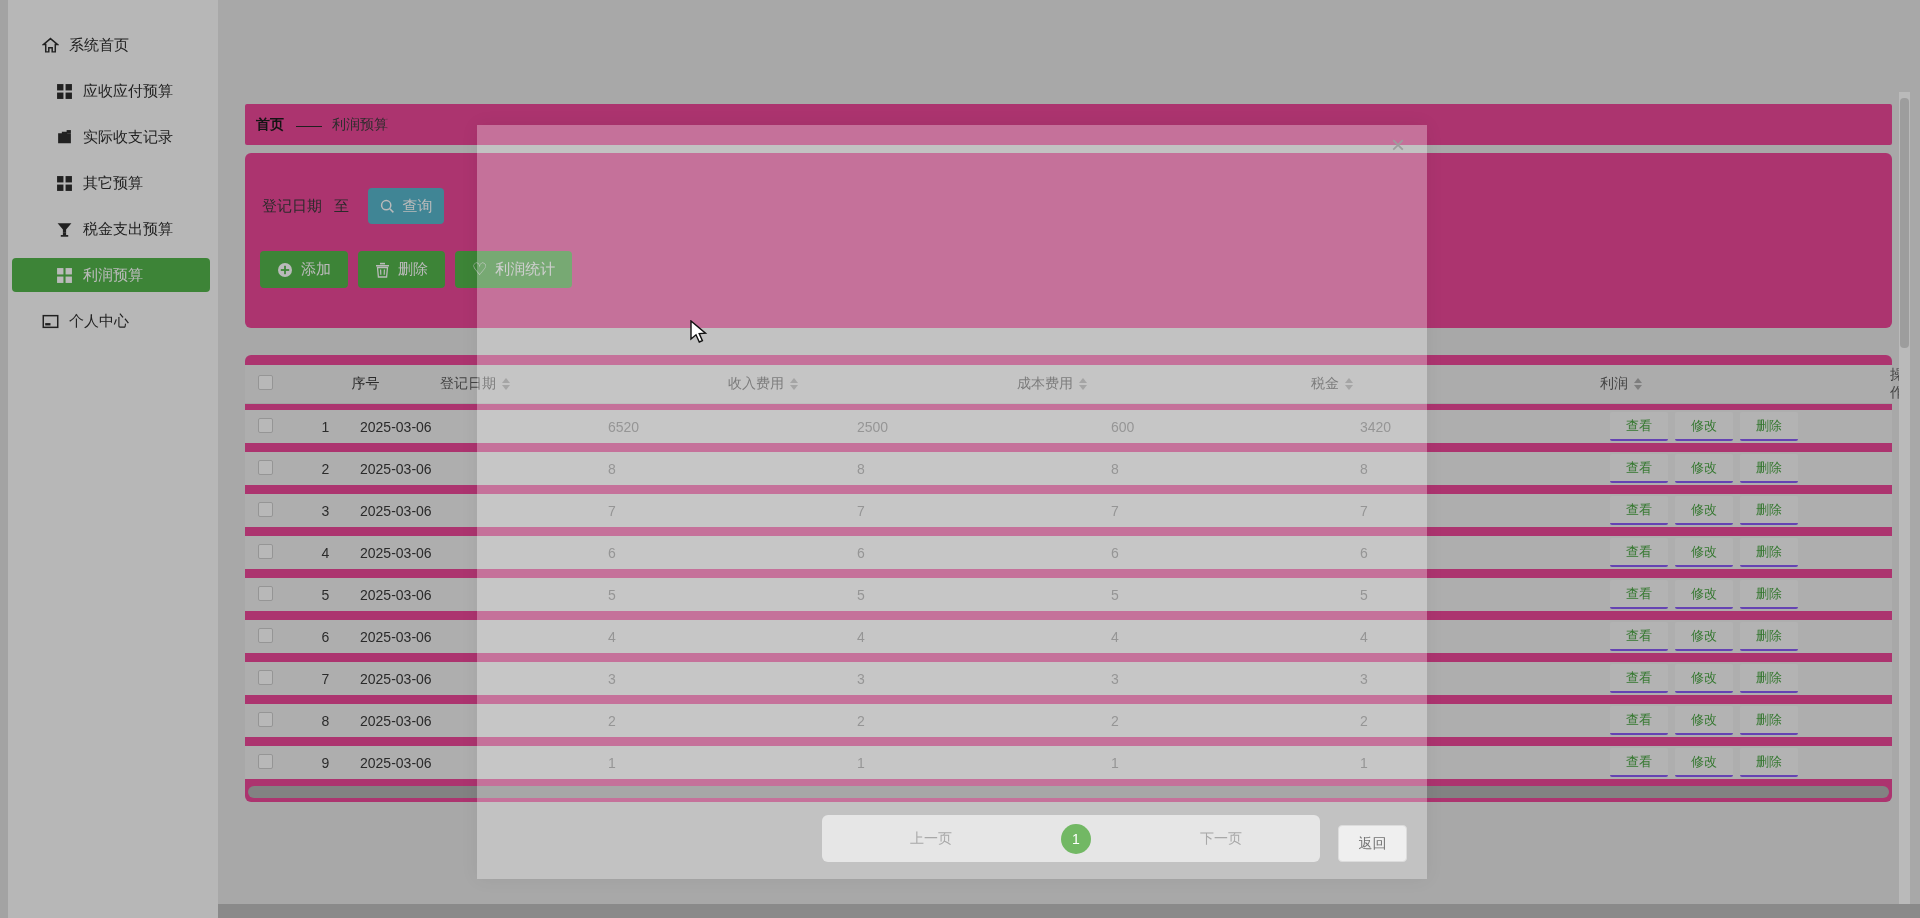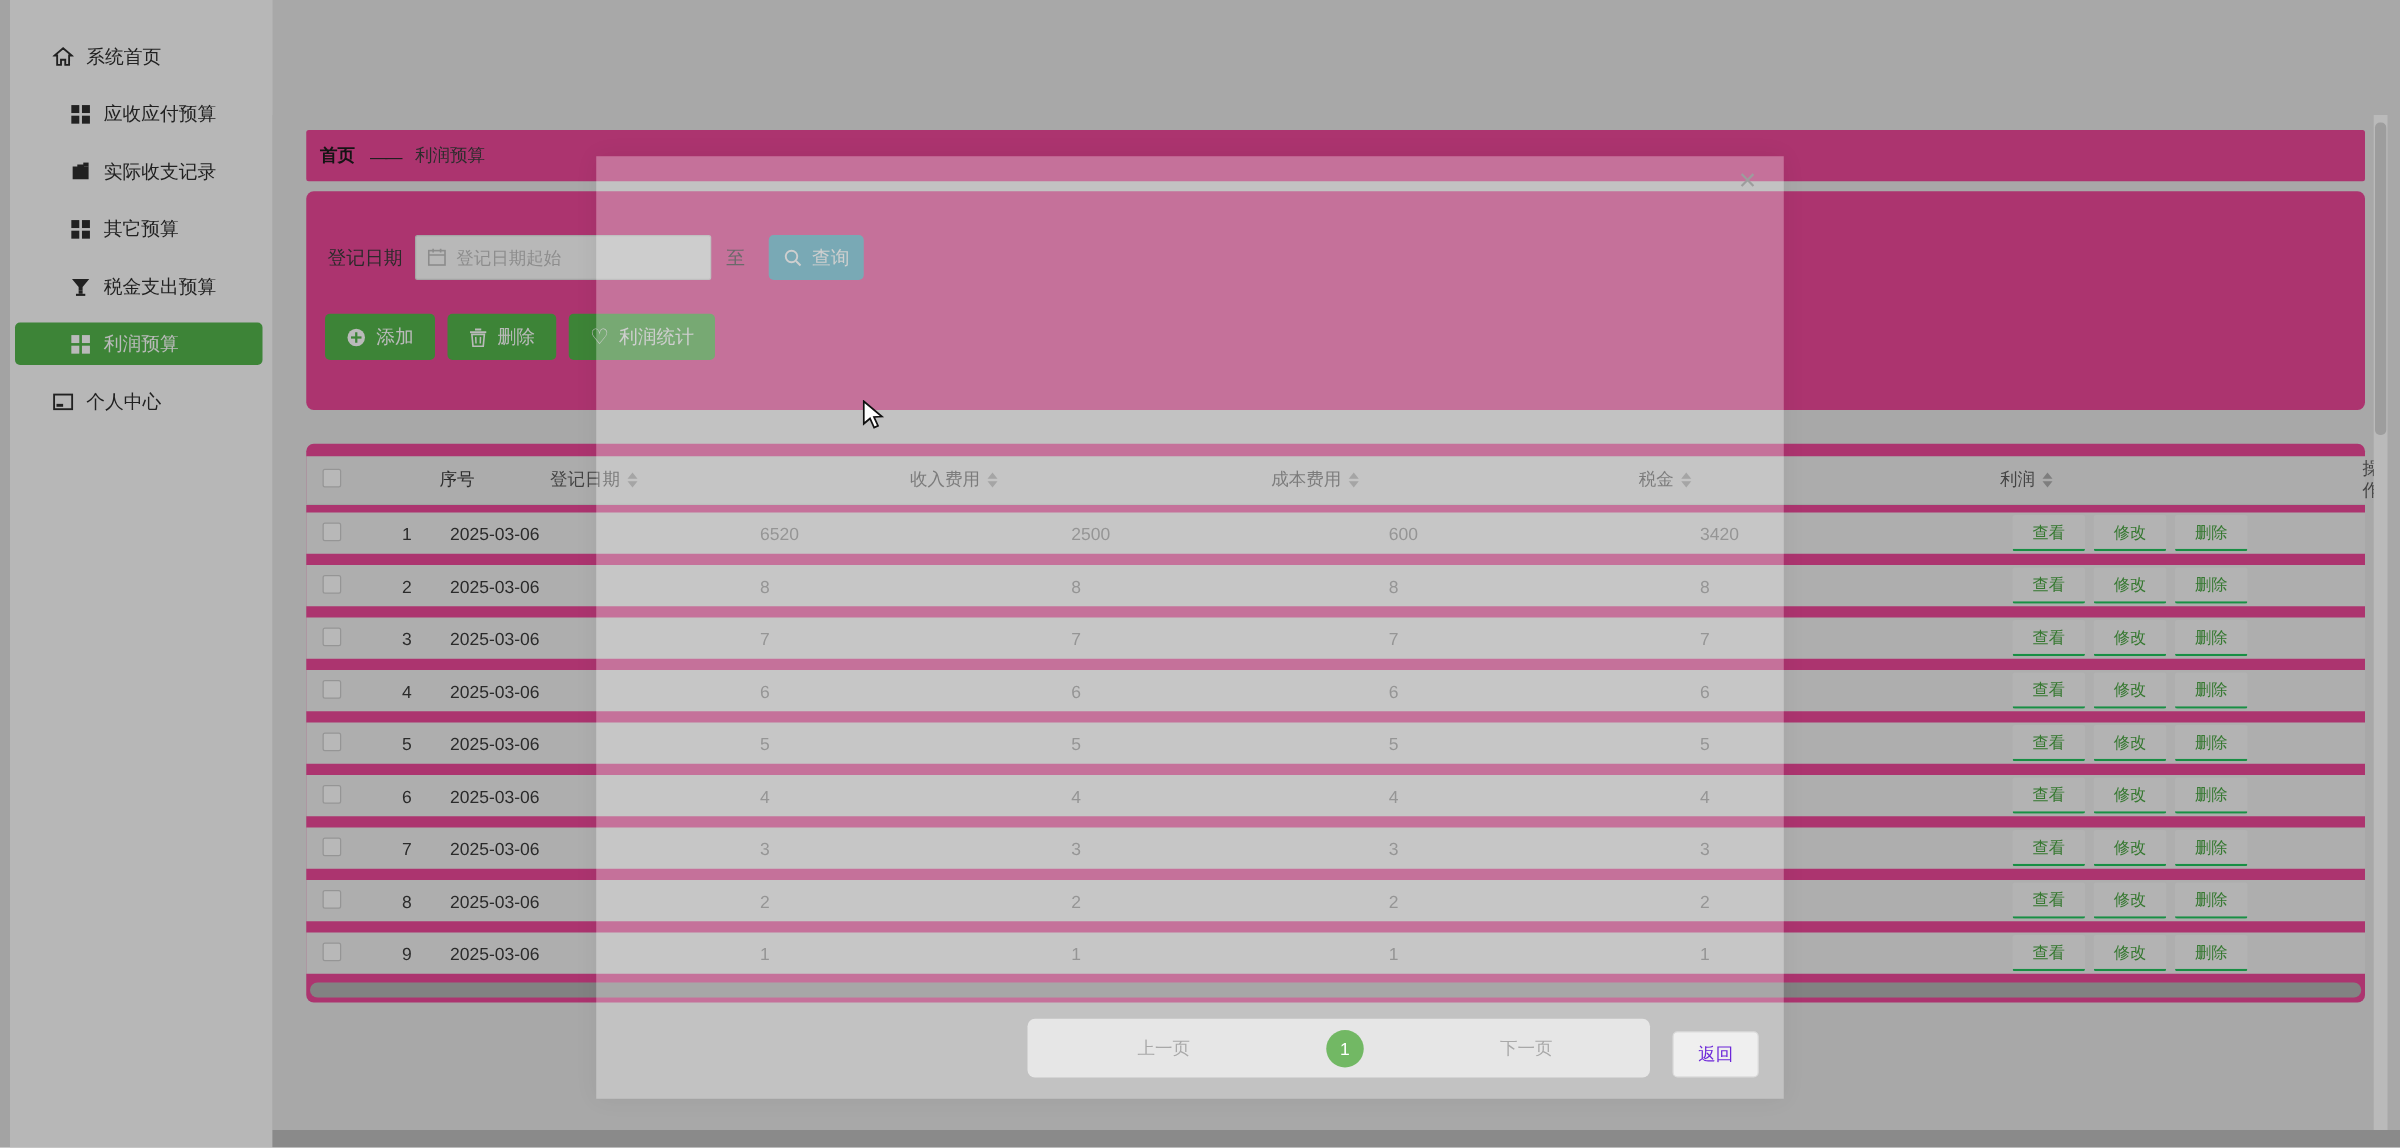--- a/index.html
+++ b/index.html
@@ -61,39 +61,39 @@
   .idx { text-align:center; padding-left:0; color:#3c3c3c; }
   .datec { color:#3a3a3a; }
   .numc { color:#8f8f8f; }
   .hlbl { display:inline-flex; align-items:center; gap:6px; }
   .cb { width:15px; height:15px; border:1px solid #cdcdcd; background:#fdfdfd; border-radius:2px; display:inline-block; cursor:pointer; }
   .sort { display:inline-flex; flex-direction:column; gap:2px; cursor:pointer; }
   .sort i { display:block; width:0; height:0; border-left:4px solid transparent; border-right:4px solid transparent; }
   .sort .up { border-bottom:5px solid #adadad; }
   .sort .dn { border-top:5px solid #adadad; }
   .op { display:inline-block; margin-right:7px; padding:5px 16px 4px; font-size:13px; color:#4aa543;
-        border-bottom:2px solid #22c55e; background:rgba(255,255,255,0.45); cursor:pointer; border-radius:2px; }
+        border-bottom:2px solid #8b5cf6; background:rgba(255,255,255,0.45); cursor:pointer; border-radius:2px; }
   .hscroll { position:absolute; left:3px; right:3px; bottom:4px; height:12px; background:#b3b3b3; border-radius:6px; cursor:pointer; }
 
   .vscroll { position:absolute; left:1899px; top:92px; width:11px; height:812px; background:#ffffff; }
   .vthumb { position:absolute; left:1px; top:6px; width:9px; height:250px; background:#d8d8d8; border-radius:4px; cursor:pointer; }
   .footer-bar { position:absolute; left:218px; top:904px; width:1702px; height:14px; background:#bdbdbd; }
 
   
   #backdrop { position:absolute; inset:0; background:rgba(0,0,0,0.27); z-index:10; }
   #modal { position:absolute; left:477px; top:125px; width:950px; height:754px; z-index:20;
            background:rgba(255,255,255,0.30); box-shadow:0 0 18px rgba(0,0,0,0.06); }
   .modal-close { position:absolute; top:8px; right:22px; font-size:24px; color:#9d9d9d; cursor:pointer; line-height:1; }
   .pagebar { position:absolute; left:345px; top:690px; width:498px; height:47px; background:#e6e6e6; border-radius:6px;
              display:flex; align-items:center; justify-content:space-between; padding:0 78px 0 88px; font-size:14px; color:#a8a8a8; }
   .page-link { cursor:pointer; }
   .page-num { width:30px; height:30px; border-radius:50%; background:#72b864; color:#fff; display:flex;
               align-items:center; justify-content:center; font-size:14px; cursor:pointer; }
   .back-btn { position:absolute; left:861px; top:700px; width:69px; height:37px; background:#efefef;
-              border:1px solid #dcdcdc; border-radius:4px; color:#6d28d9; font-size:14px;
+              border:1px solid #dcdcdc; border-radius:4px; color:#737373; font-size:14px;
               display:flex; align-items:center; justify-content:center; cursor:pointer; }
 
   #cursor { position:absolute; left:690px; top:320px; z-index:50; pointer-events:none; }
 </style>
 </head>
 <body>
 
 <div id="app">
 
   <nav class="sidebar">
@@ -190,31 +190,20 @@
 
     <div class="card crumb-bar">
       <span class="crumb-home">首页</span>
       <span class="crumb-sep">——</span>
       <span class="crumb-cur">利润预算</span>
     </div>
 
     <section class="card search-card">
       <div class="filter-row">
         <span>登记日期</span>
-        <span class="input-wrap">
-          <span class="cal-ic">
-            <svg viewBox="0 0 15 15">
-                <rect x="1" y="2.5" width="13" height="11.5" fill="none" stroke="#c0c0c0" stroke-width="1.3"></rect>
-                <line x1="1" y1="6" x2="14" y2="6" stroke="#c0c0c0" stroke-width="1.3"></line>
-                <line x1="4.5" y1="1" x2="4.5" y2="4" stroke="#c0c0c0" stroke-width="1.3"></line>
-                <line x1="10.5" y1="1" x2="10.5" y2="4" stroke="#c0c0c0" stroke-width="1.3"></line>
-              </svg>
-          </span>
-          <input type="text" placeholder="登记日期起始" style="">
-        </span>
         <span class="to-label">至</span>
         <button class="btn btn-query">
           <span style="display:inline-flex;width:15px;height:15px;">
             <svg viewBox="0 0 15 15">
                 <circle cx="6.2" cy="6.2" r="4.6" fill="none" stroke="#fff" stroke-width="1.5"></circle>
                 <line x1="9.8" y1="9.8" x2="13.4" y2="13.4" stroke="#fff" stroke-width="1.5"></line>
               </svg>
           </span>
           <span>查询</span>
         </button>

